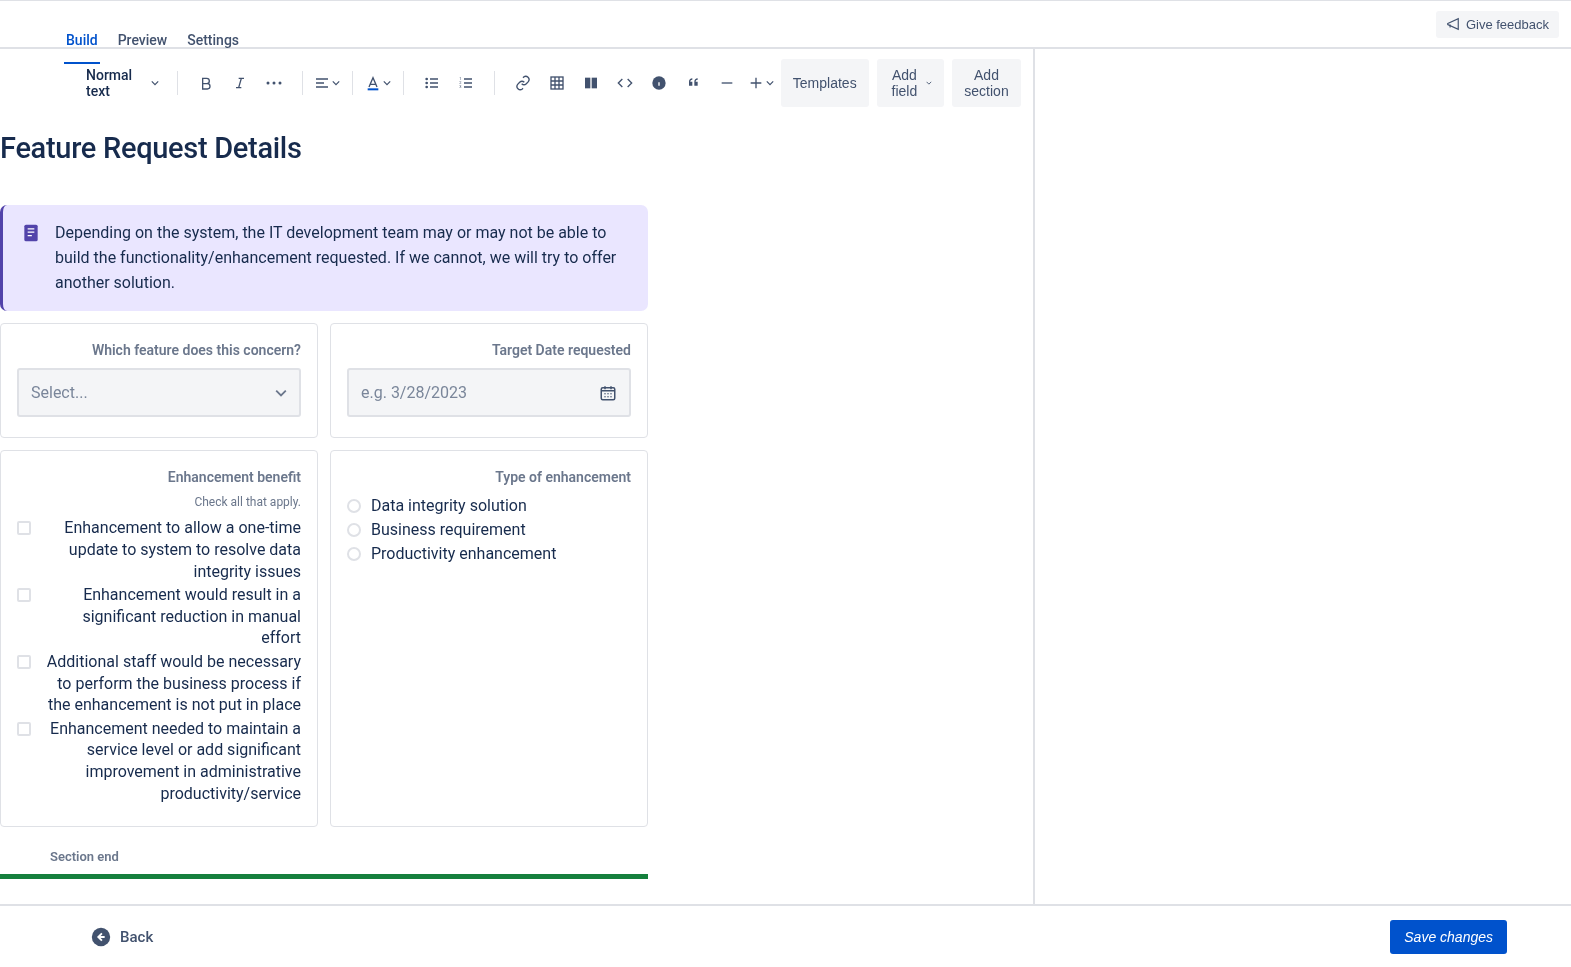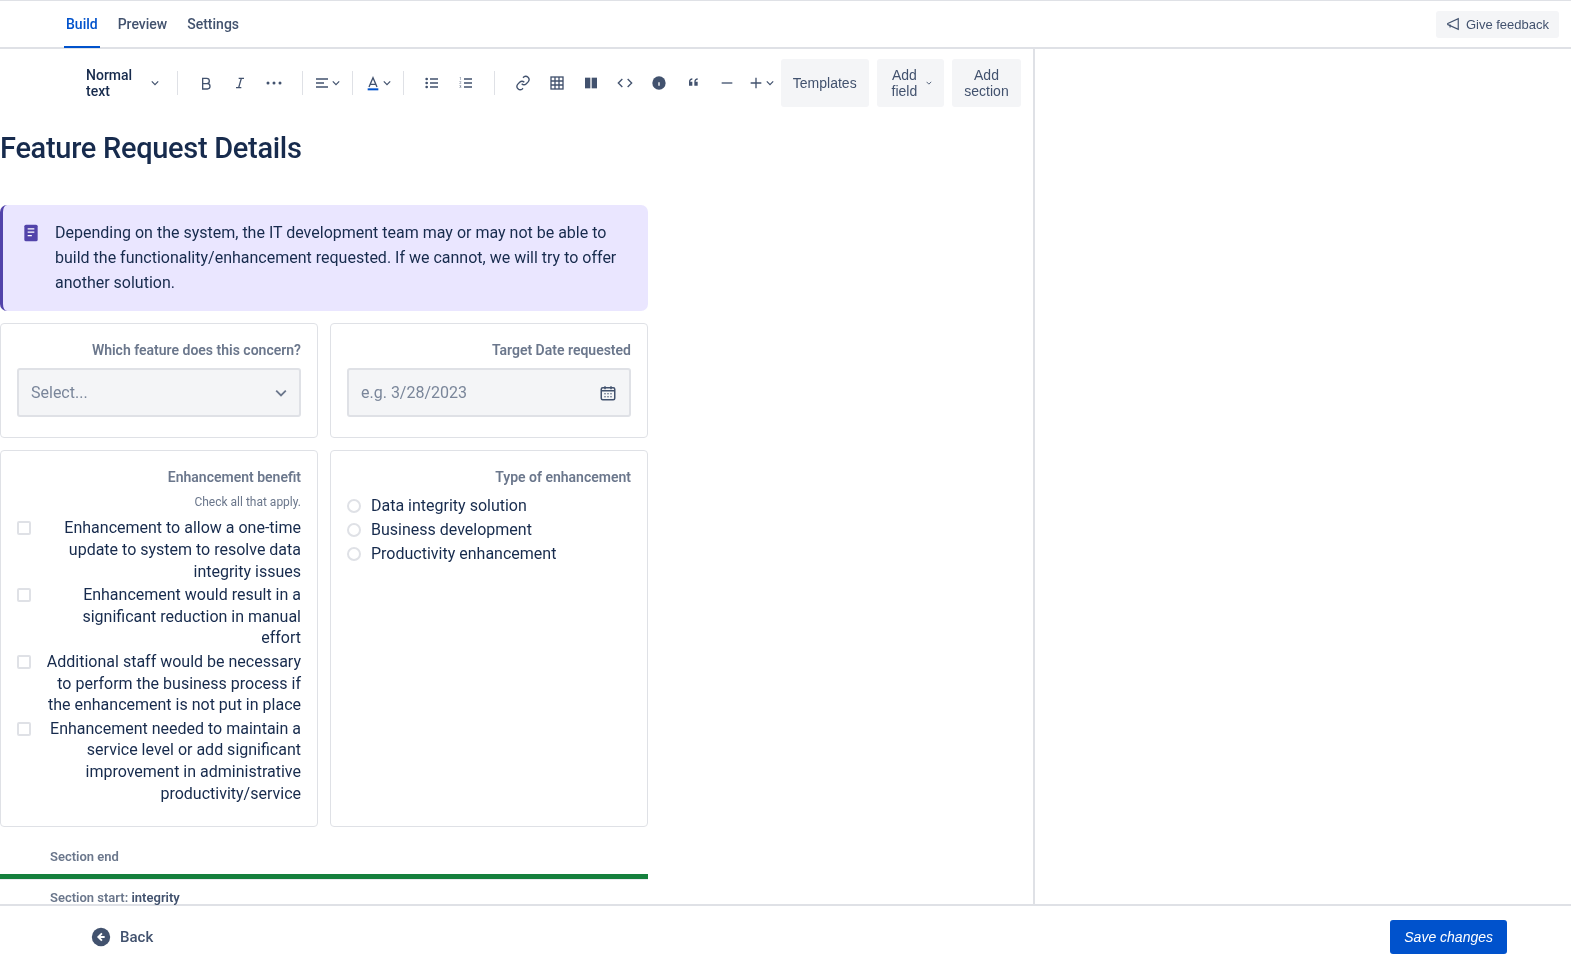--- a/index.html
+++ b/index.html
@@ -25,21 +25,21 @@
 .tab {
   font-weight: 500;
   color: #42526e;
   padding: 0 2px;
   height: 100%;
   display: flex;
   align-items: center;
   cursor: pointer;
   border-bottom: 2px solid transparent;
   position: relative;
-  top: 1px;
+  top: 17px;
 }
 .tab.active { color: #0052cc; border-bottom: 2px solid #0052cc; }
 .feedback-btn {
   background: #f4f5f7;
   border: none;
   border-radius: 3px;
   padding: 6px 10px;
   font-size: 13px;
   color: #42526e;
   display: flex;
@@ -451,33 +451,30 @@
             </div>
           </div>
           <div class="field-card">
             <div class="field-label">Type of enhancement</div>
             <div class="radio-row">
               <div class="radio-circle"></div>
               <span>Data integrity solution</span>
             </div>
             <div class="radio-row">
               <div class="radio-circle"></div>
-              <span>Business development</span>
+              <span>Business requirement</span>
             </div>
             <div class="radio-row">
               <div class="radio-circle"></div>
               <span>Productivity enhancement</span>
             </div>
           </div>
         </div>
 
         <div class="section-divider">Section end</div>
-        <div class="section-divider start">
-          <span>Section start: </span><span class="section-name">integrity</span>
-        </div>
 
       </div>
     </div>
   </div>
   <div class="right-pane"></div>
 </div>
 
 <div class="footer">
   <div class="back-btn">
     <svg width="22" height="22" viewBox="0 0 24 24">

